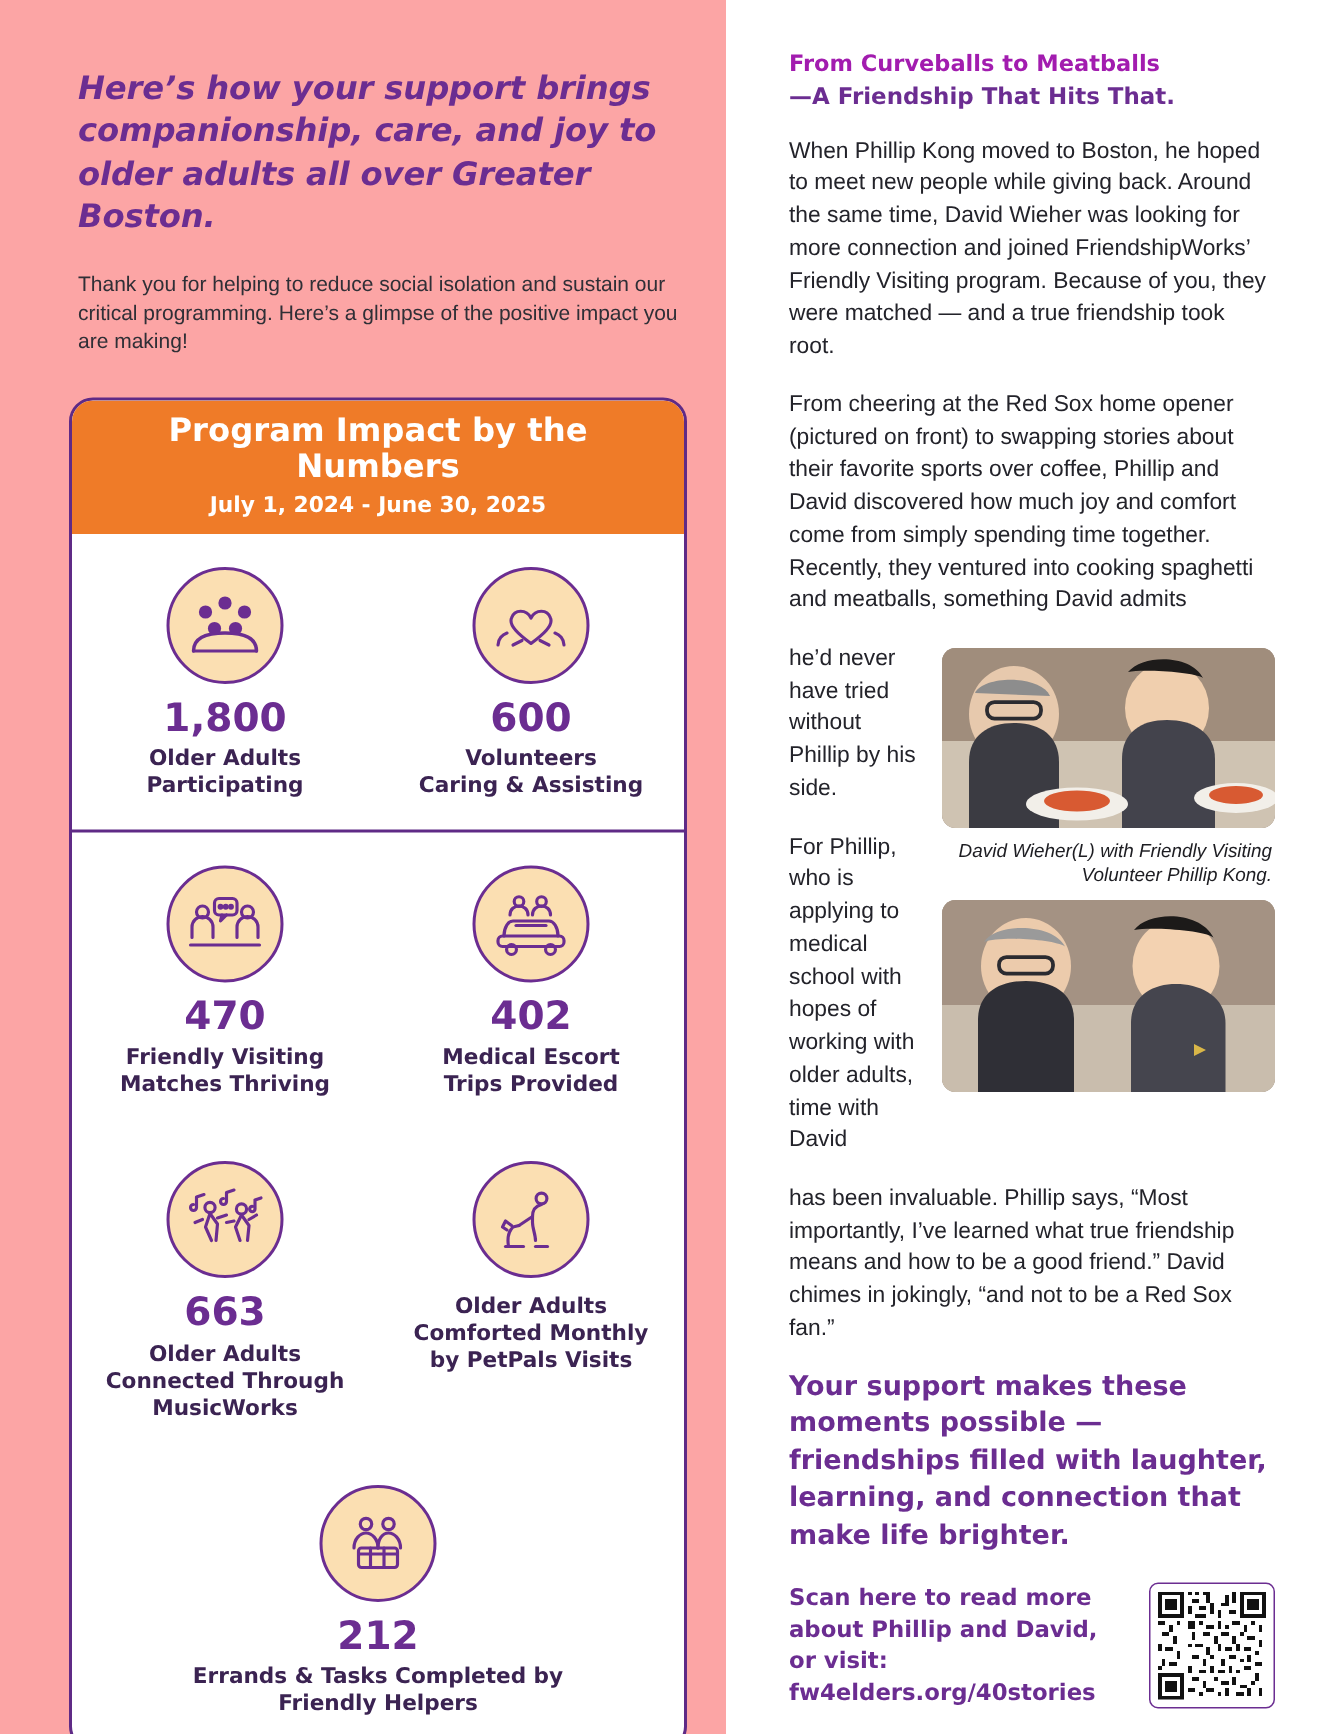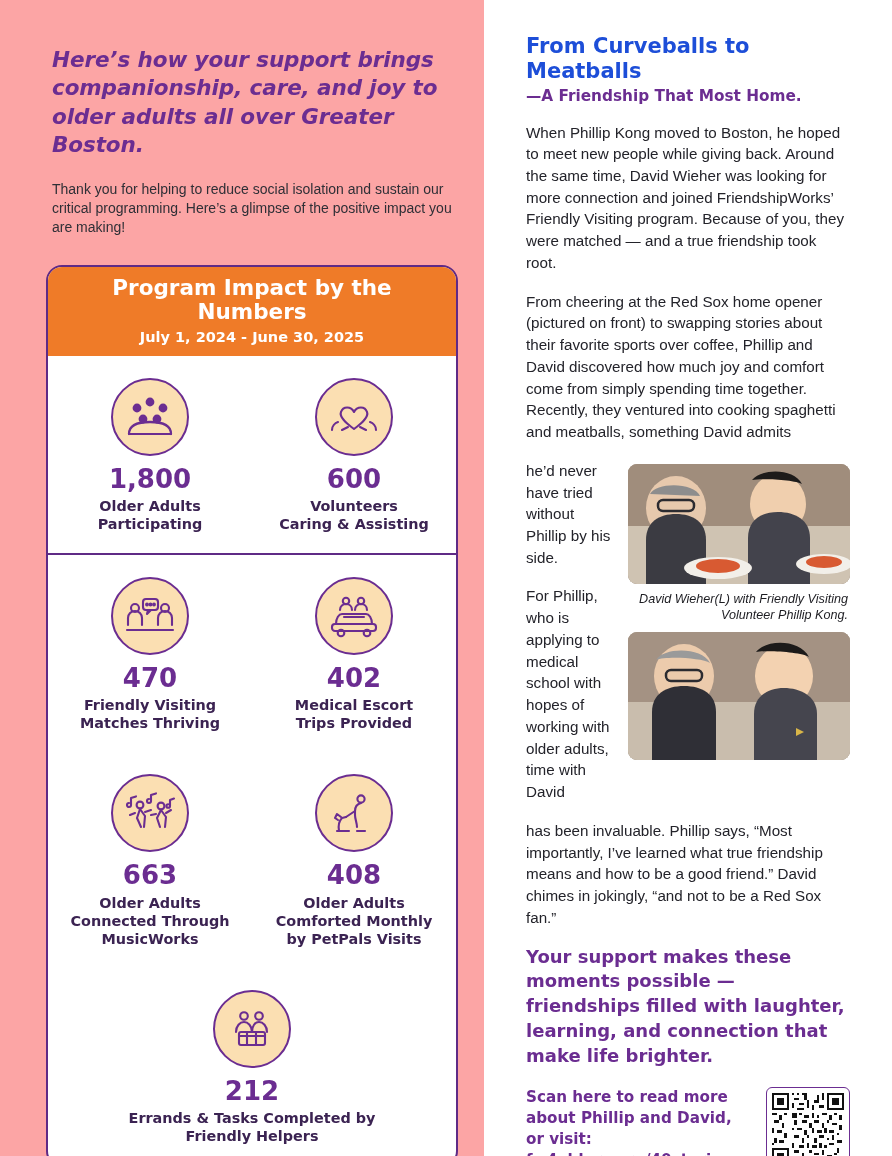--- a/index.html
+++ b/index.html
@@ -117,23 +117,23 @@
 
   
   .right-col {
     width: 408px;
     background: #ffffff;
     padding: 34px 42px 0 42px;
     position: relative;
   }
   .story-title {
     font-family: "DejaVu Sans", sans-serif;
-    color: #1d4ed8;
-    font-weight: bold;
-    font-size: 21px;
+    color: #a21caf;
+    font-weight: bold;
+    font-size: 15px;
     line-height: 1.18;
     margin: 0;
   }
   .story-subtitle {
     font-family: "DejaVu Sans", sans-serif;
     color: #6b2d91;
     font-weight: bold;
     font-size: 15.3px;
     margin: 3px 0 0 0;
   }
@@ -328,21 +328,20 @@
                 <path d="M34 13c-4 1-6 4-6 8v4"></path>
                 <path d="M28 21l-9 6"></path>
                 <path d="M28 25c0 4 2 8 2 12"></path>
                 <path d="M12 41c-1-6 0-10 3-13l4-1"></path>
                 <path d="M10 41h12"></path>
                 <path d="M14 27l-4-3-2 4 3 2"></path>
                 <path d="M38 41h-8"></path>
               </g>
             </svg>
           </div>
-          <div class="stat-number">408</div>
           <div class="stat-label" style="white-space:pre-line">Older Adults
 Comforted Monthly
 by PetPals Visits</div>
         </div>
 
         <div class="stat full">
           <div class="circle">
             <svg width="52" height="46" viewBox="0 0 52 46">
               <g fill="none" stroke="#6b2d91" stroke-width="2.1" stroke-linecap="round" stroke-linejoin="round">
                 <circle cx="18" cy="10" r="3.8"></circle>
@@ -360,21 +359,21 @@
 Friendly Helpers</div>
         </div>
 
       </div>
     </div>
   </div>
 
   <div class="right-col">
 
     <div class="story-title">From Curveballs to Meatballs</div>
-    <div class="story-subtitle">—A Friendship That Most Home.</div>
+    <div class="story-subtitle">—A Friendship That Hits That.</div>
 
     <div class="story-p">When Phillip Kong moved to Boston, he hoped to meet new people while giving back. Around the same time, David Wieher was looking for more connection and joined FriendshipWorks’ Friendly Visiting program. Because of you, they were matched — and a true friendship took root.</div>
     <div class="story-p">From cheering at the Red Sox home opener (pictured on front) to swapping stories about their favorite sports over coffee, Phillip and David discovered how much joy and comfort come from simply spending time together. Recently, they ventured into cooking spaghetti and meatballs, something David admits</div>
 
     <div class="wrap-block">
       <div class="photo-float">
         <div class="photo">
           <svg class="ph-bg" viewBox="0 0 222 120" preserveAspectRatio="none">
             <rect width="222" height="120" fill="#b5a698"></rect>
             <rect y="0" width="222" height="62" fill="#a08d7c"></rect>

